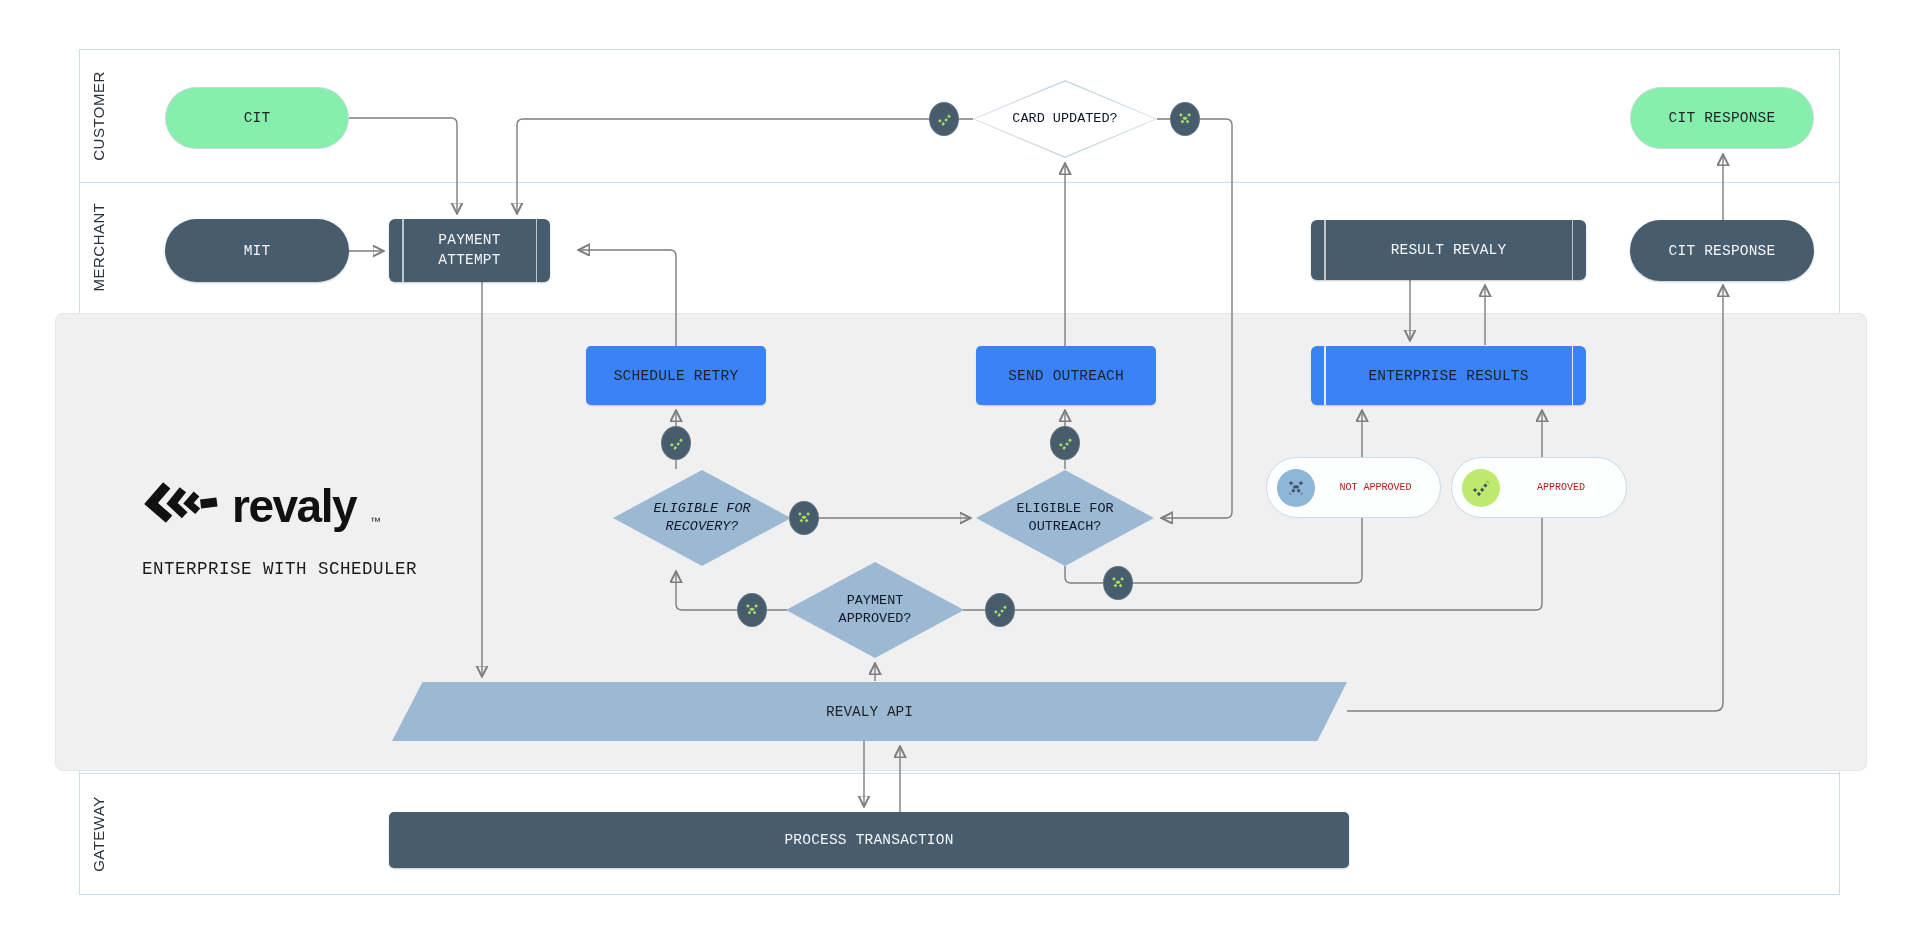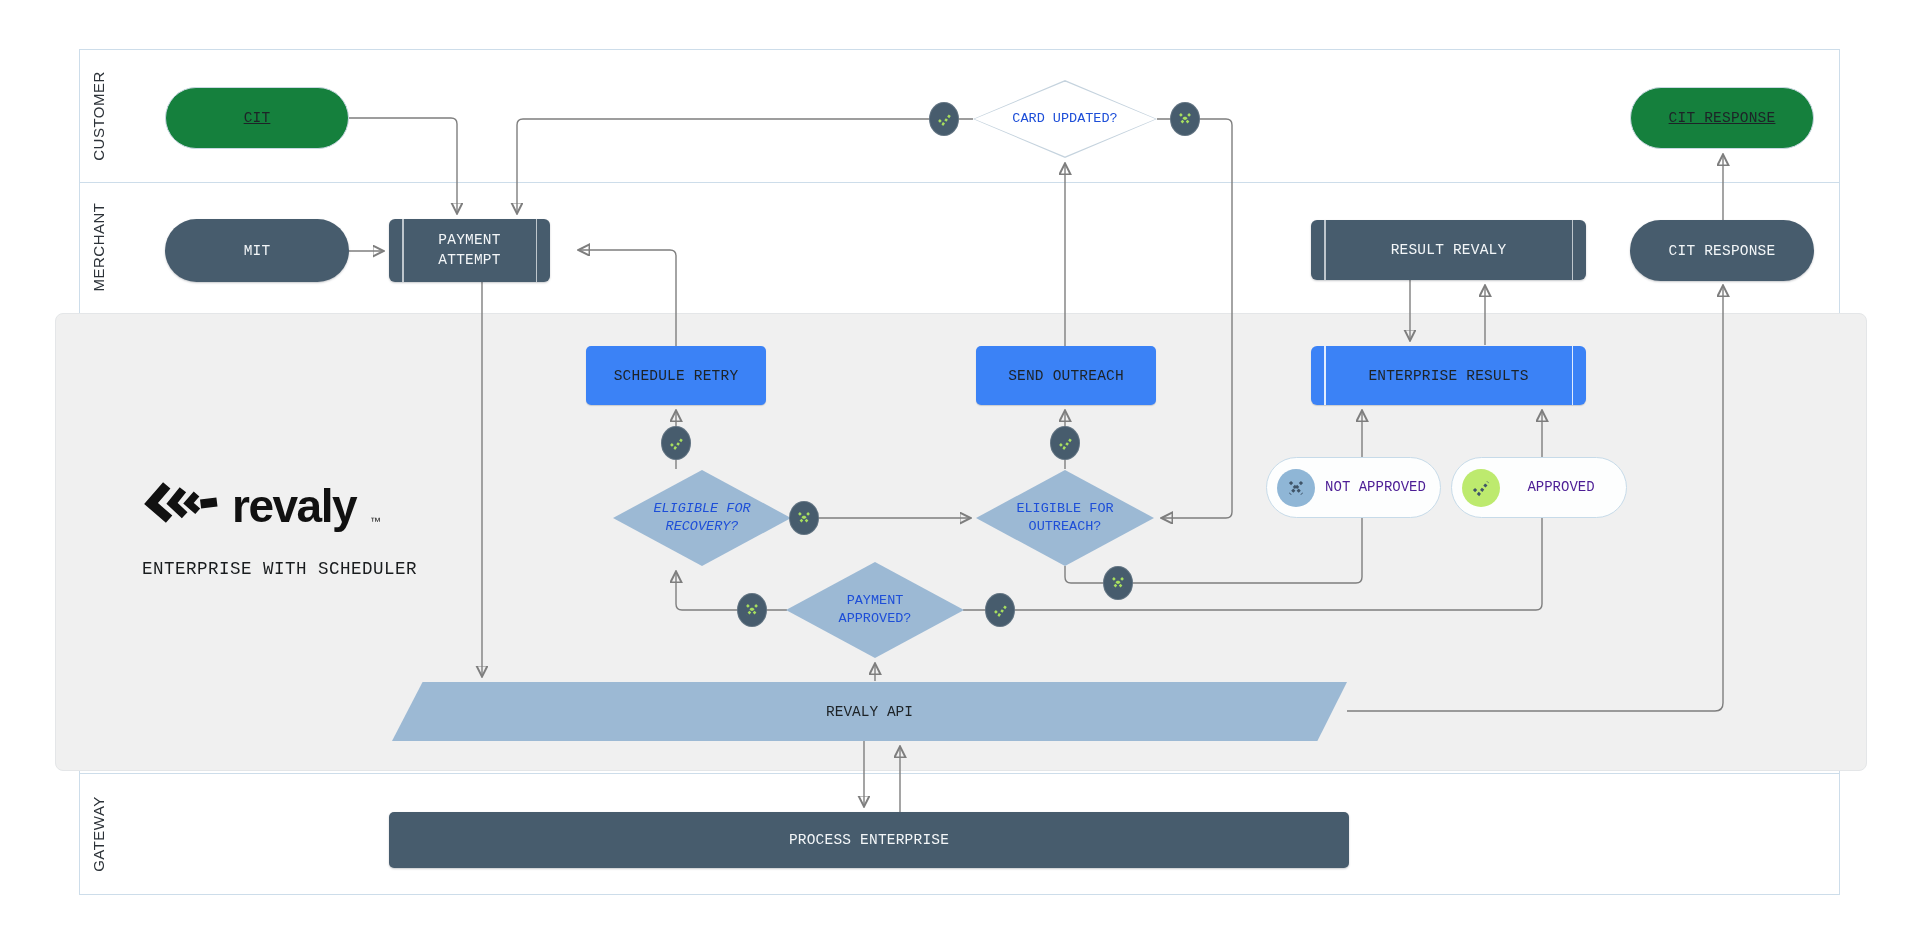--- a/index.html
+++ b/index.html
@@ -15,47 +15,47 @@
   .lane-label{position:absolute;transform:translate(-50%,-50%) rotate(-90deg);
               font-family:"Liberation Sans","DejaVu Sans",sans-serif;font-size:15px;font-weight:500;
               color:#2c3238;letter-spacing:.5px;white-space:nowrap;}
   
   svg.wires{position:absolute;left:0;top:0;z-index:3;}
   svg.wires path{fill:none;stroke:#7e7e7e;stroke-width:1.4;}
   
   .node{position:absolute;z-index:4;display:flex;align-items:center;justify-content:center;
         text-align:center;box-sizing:border-box;font-size:14.5px;color:#1d2327;letter-spacing:.2px;}
   .pill{border-radius:999px;}
-  .light{background:#15803d;border:1.5px solid #c9d7e2;text-decoration:underline;}
+  .light{background:#86efac;border:1.5px solid #c9d7e2;}
   .dark{background:#475c6d;color:#f3f6f8;border:none;box-shadow:0 1px 2px rgba(30,40,50,.25);}
   .blue{background:#3b82f6;border:none;border-radius:5px;box-shadow:0 1px 1px rgba(30,40,50,.18);}
   .subproc .sep-l,.subproc .sep-r{position:absolute;top:0;bottom:0;width:1.5px;}
   .subproc .sep-l{left:13px;} .subproc .sep-r{right:13px;}
   .dark.subproc .sep-l,.dark.subproc .sep-r{background:rgba(255,255,255,.65);}
   .blue.subproc .sep-l,.blue.subproc .sep-r{background:rgba(255,255,255,.85);}
   .diamond{position:absolute;z-index:4;}
   .diamond .shape{position:absolute;inset:0;clip-path:polygon(50% 0,100% 50%,50% 100%,0 50%);}
   .diamond .shape.inner{inset:1.5px;}
   .diamond .dlabel{position:absolute;inset:0;display:flex;align-items:center;justify-content:center;
-                   text-align:center;font-size:13.5px;line-height:1.35;color:#1d4ed8;}
+                   text-align:center;font-size:13.5px;line-height:1.35;color:#0f172a;}
   .parallelogram{position:absolute;z-index:4;background:#9cb9d4;
                  clip-path:polygon(3.2% 0,100% 0,96.9% 100%,0 100%);
                  display:flex;align-items:center;justify-content:center;
                  font-size:14.5px;color:#1d2327;}
   
   .cicon{position:absolute;z-index:5;width:30px;height:34px;border-radius:50%;
          background:#475c6d;display:flex;align-items:center;justify-content:center;
          box-shadow:0 0 0 1px rgba(255,255,255,.15) inset;transform:translate(-50%,-50%);}
   .cicon svg{display:block;}
   
   .legend-pill{position:absolute;z-index:6;background:#fdfefe;border:1.5px solid #c7dbe9;
                border-radius:999px;display:flex;align-items:center;gap:10px;
                padding:0 14px 0 10px;box-sizing:border-box;}
   .legend-circle{width:38px;height:38px;border-radius:50%;display:flex;align-items:center;justify-content:center;flex:0 0 auto;}
-  .legend-text{font-size:14px;line-height:1.3;color:#4c1d95;text-align:center;flex:1;}
+  .legend-text{font-size:10px;line-height:1.3;color:#b91c1c;text-align:center;flex:1;}
   
   .brand{position:absolute;left:142px;top:480px;z-index:4;}
   .brand-row{display:flex;align-items:center;gap:12px;}
   .brand-name{font-family:"Liberation Sans","DejaVu Sans",sans-serif;font-weight:800;
               font-size:46px;letter-spacing:-1.5px;color:#111;line-height:1;}
   .brand-tm{font-family:"Liberation Sans",sans-serif;font-size:11px;color:#111;align-self:flex-end;margin:0 0 4px 2px;}
   .brand-sub{margin-top:28px;font-size:17.5px;letter-spacing:.5px;color:#191c1e;white-space:nowrap;}
 </style>
 </head>
 <body>
@@ -170,21 +170,21 @@
   <div class="diamond" style="left:786px;top:562px;width:178px;height:96px;">
     <div class="shape" style="background:#9cb9d4;"></div>
     <div class="dlabel" style="padding:0 28px;">PAYMENT APPROVED?</div>
   </div>
 
   <div class="parallelogram" style="left:392px;top:682px;width:955px;height:59px;">
     <span>REVALY API</span>
   </div>
 
   <div class="node dark" style="left:389px;top:812px;width:960px;height:56px;border-radius:5px;">
-    <span>PROCESS ENTERPRISE</span>
+    <span>PROCESS TRANSACTION</span>
   </div>
 
   <div class="cicon" style="left:944px;top:119px;">
     <svg width="18" height="18" viewBox="0 0 18 18">
         <path d="M4 10 L8 14 L15 5" fill="none" stroke="#a8df5f" stroke-width="2.6" stroke-dasharray="2.6 2.1"></path>
       </svg>
   </div>
   <div class="cicon" style="left:1185px;top:119px;">
     <svg width="16" height="16" viewBox="0 0 16 16">
         <path d="M3 3 L13 13 M13 3 L3 13" fill="none" stroke="#a8df5f" stroke-width="2.6" stroke-dasharray="2.6 2.1"></path>

